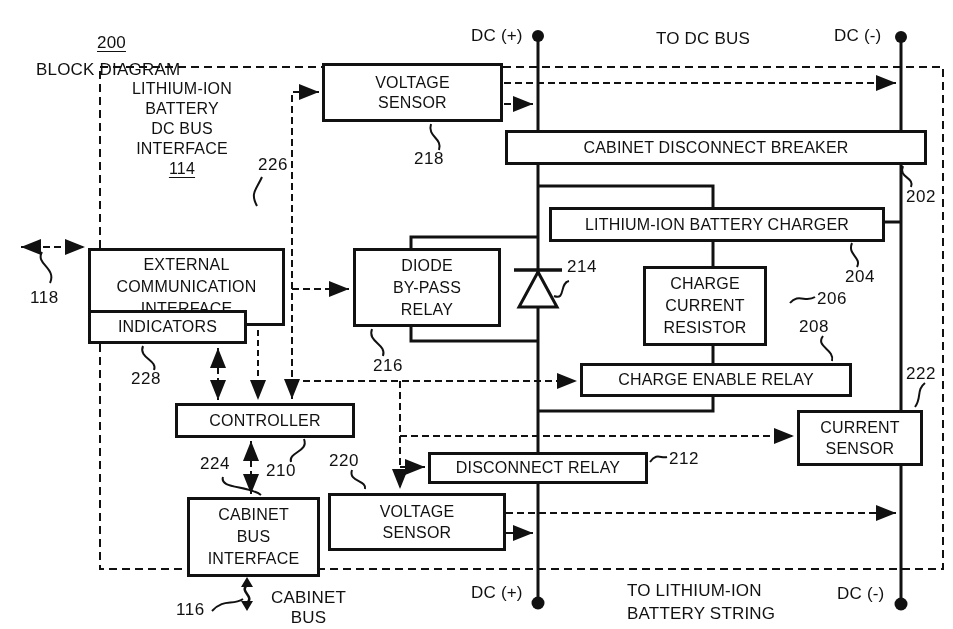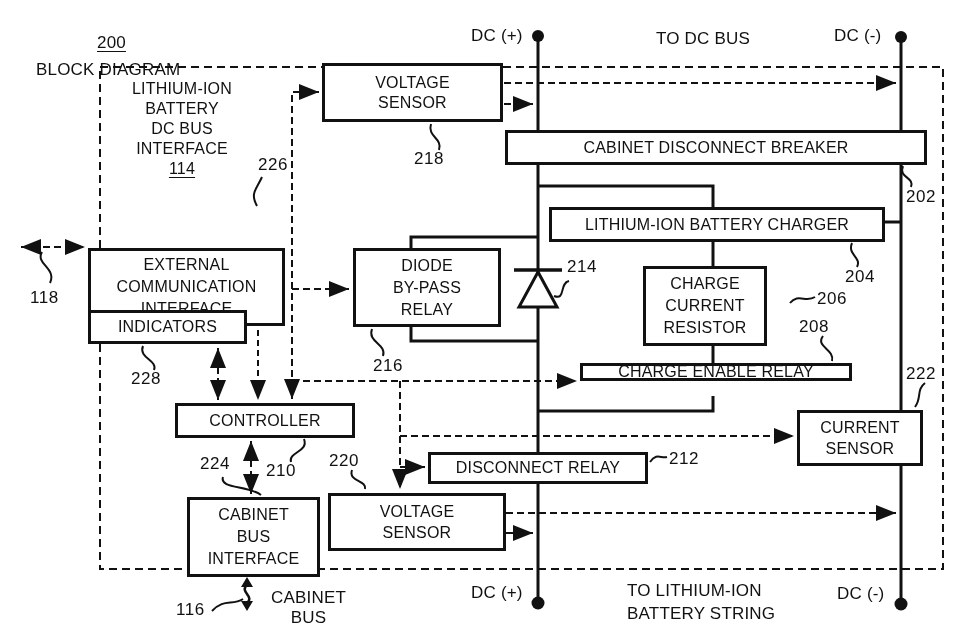--- a/index.html
+++ b/index.html
@@ -119,21 +119,21 @@
     <div>BY-PASS</div>
     <div>RELAY</div>
   </div>
 
   <div class="box lh22" style="left:643px;top:266px;width:124px;height:80px;">
     <div>CHARGE</div>
     <div>CURRENT</div>
     <div>RESISTOR</div>
   </div>
 
-  <div class="box" style="left:580px;top:363px;width:272px;height:18px;">
+  <div class="box" style="left:580px;top:363px;width:272px;height:34px;">
     <div>CHARGE ENABLE RELAY</div>
   </div>
 
   <div class="box" style="left:175px;top:403px;width:180px;height:35px;">
     <div>CONTROLLER</div>
   </div>
 
   <div class="box lh21" style="left:797px;top:410px;width:126px;height:56px;">
     <div>CURRENT</div>
     <div>SENSOR</div>

